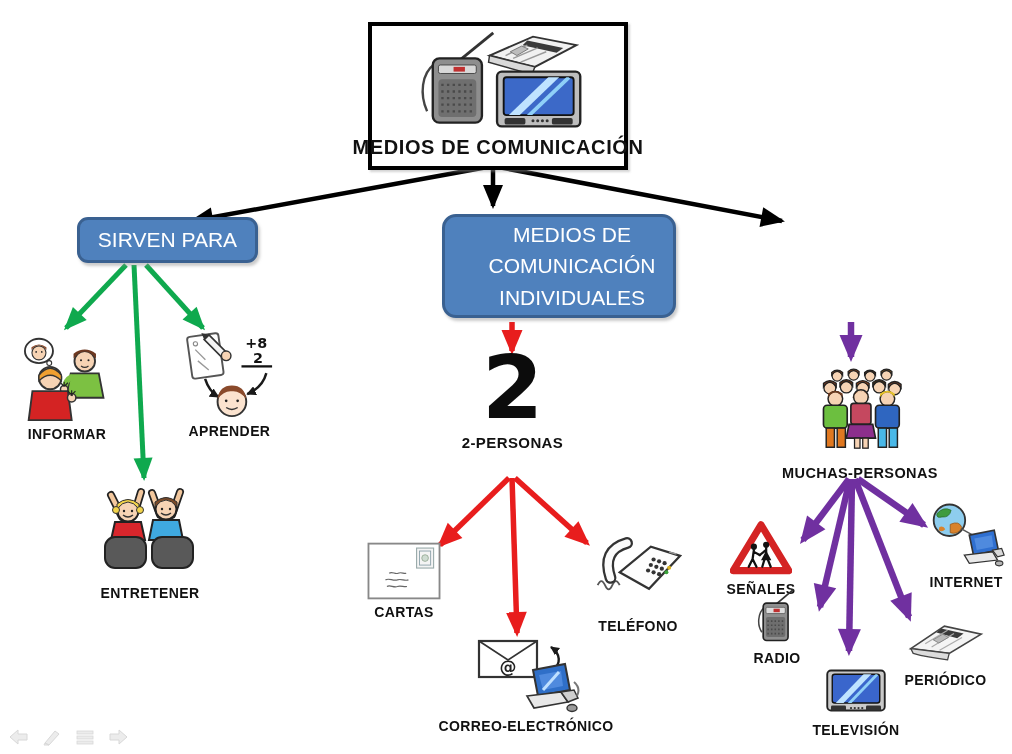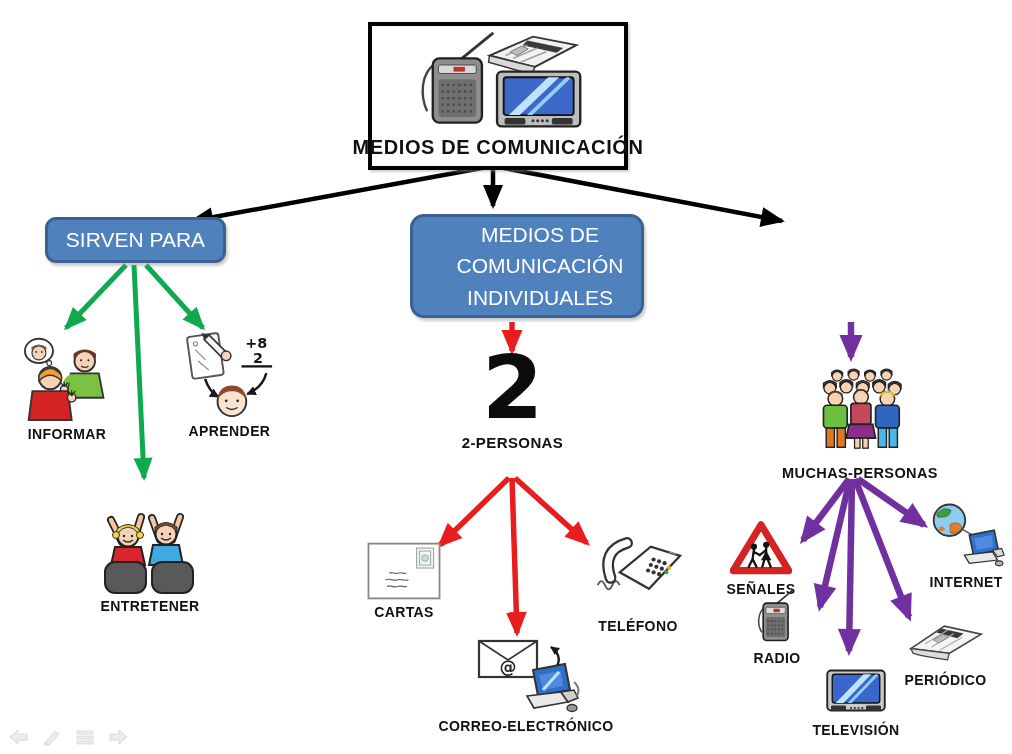--- a/index.html
+++ b/index.html
@@ -22,34 +22,35 @@
     font-size:20px; font-weight:700; color:#111; letter-spacing:.6px;
     margin-bottom:7px; white-space:nowrap;margin-top:48px;
   }
 
   
   .node {
     position:absolute; z-index:2; background:#4f81bd; border:3px solid #3a6191;
     border-radius:14px; color:#fff; display:flex; align-items:center; justify-content:center;
     text-align:center; font-size:21px; line-height:1.5; padding:2px 10px; box-sizing:border-box;
     box-shadow:2px 3px 3px rgba(140,140,140,.45);
+    margin-left:32px;
   }
   .node-sirven     { left:45px;  top:217px; width:181px; height:46px; border-radius:11px; }
   .node-individual { left:410px; top:214px; width:234px; height:104px;padding-left:36px; }
   .node-collective { left:731px; top:214px; width:234px; height:106px; }
 
   
   .picto { position:absolute; z-index:2; display:flex; flex-direction:column; align-items:center; margin:0; }
   .picto figcaption {
     font-weight:700; color:#111; margin-top:4px; white-space:nowrap;
     font-size:14px; letter-spacing:.4px;
   }
   .p-informar   { left:12px;  top:336px; width:110px; }
   .p-aprender   { left:172px; top:331px; width:115px; }
-  .p-entretener { left:95px;  top:510px; width:110px; }
+  .p-entretener { left:95px;  top:485px; width:110px;gap:12px; }
   .p-cartas     { left:356px; top:542px; width:96px;  }
   .p-telefono   { left:588px; top:532px; width:100px;gap:16px; }
   .p-correo     { left:432px; top:638px; width:188px; }
   .p-senales    { left:726px; top:519px; width:70px;  }
   .p-radio      { left:747px; top:588px; width:60px;  }
   .p-television { left:810px; top:668px; width:92px;  }
   .p-periodico  { left:898px; top:618px; width:95px;  }
   .p-internet   { left:926px; top:502px; width:80px;  }
 
   .hub-2 { left:440px; top:346px; width:145px; }

